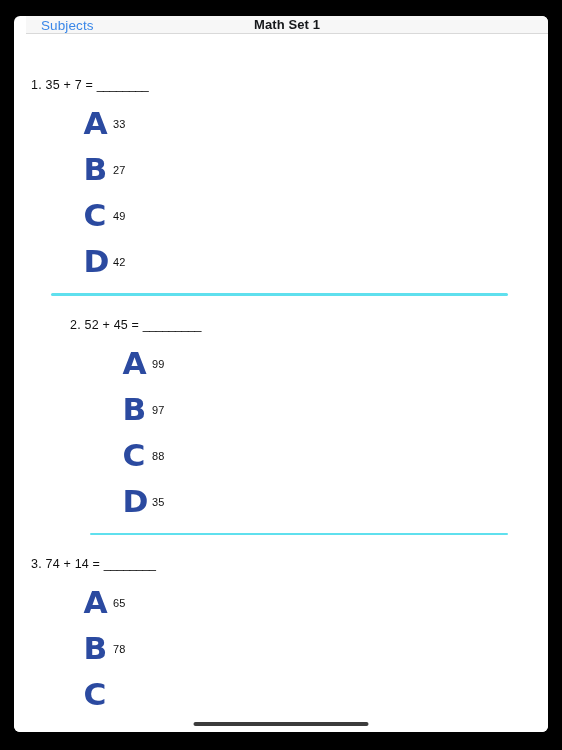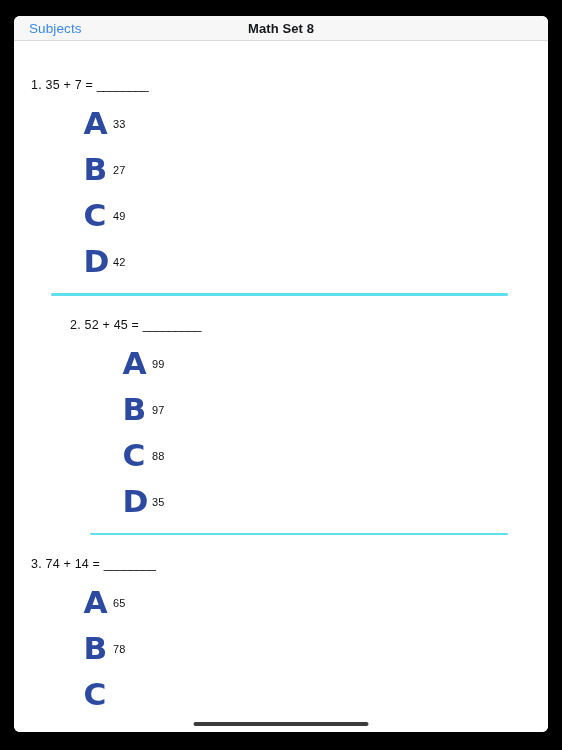--- a/index.html
+++ b/index.html
@@ -51,24 +51,24 @@
     position:absolute;
     left:14px; top:16px; right:14px; bottom:18px;
     background:#fff;
     border-radius:6px;
     overflow:hidden;
   }
 
   
   #navbar{
     position:relative;
-    height:25px;
+    height:18px;
     background:#F7F7F7;
     border-bottom:1px solid #D9D9D9;
-    display:flex; align-items:center;
+    display:flex; align-items:center;margin-left:12px;
   }
   #back-link{
     position:absolute; left:15px; top:50%; transform:translateY(-50%);
     color:#3A87E8; font-size:13.5px; letter-spacing:.1px;
     cursor:pointer; background:none; border:0; font-family:inherit;
   }
   #nav-title{
     width:100%; text-align:center;
     font-size:13px; font-weight:bold; color:#15171A; letter-spacing:.1px;
   }
@@ -135,21 +135,21 @@
 </head>
 <body>
 
 <div id="device">
 
 
   <div id="screen">
 
     <div id="navbar">
       <button id="back-link">Subjects</button>
-      <div id="nav-title">Math Set 8</div>
+      <div id="nav-title">Math Set 1</div>
     </div>
 
     <div id="content">
 
     <div class="question-block" style="padding-top: 28px;">
           <div class="q-prompt"><span>1. 35 + 7 = </span><span class="q-blank">________</span></div>
           <div class="options">
             <div class="option-row">
               <span class="opt-letter">A</span>
               <span class="opt-value">33</span>

